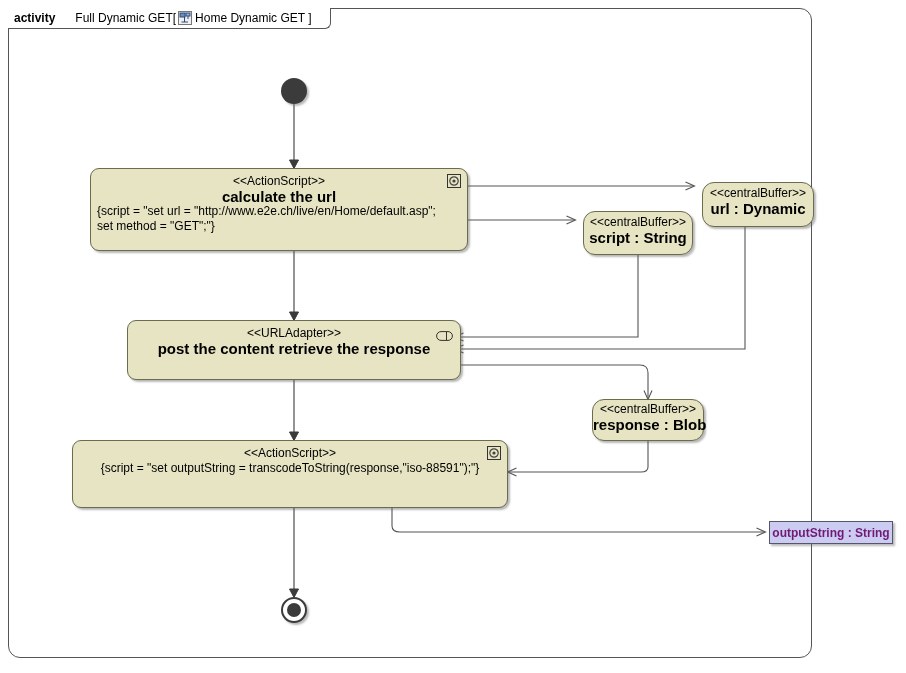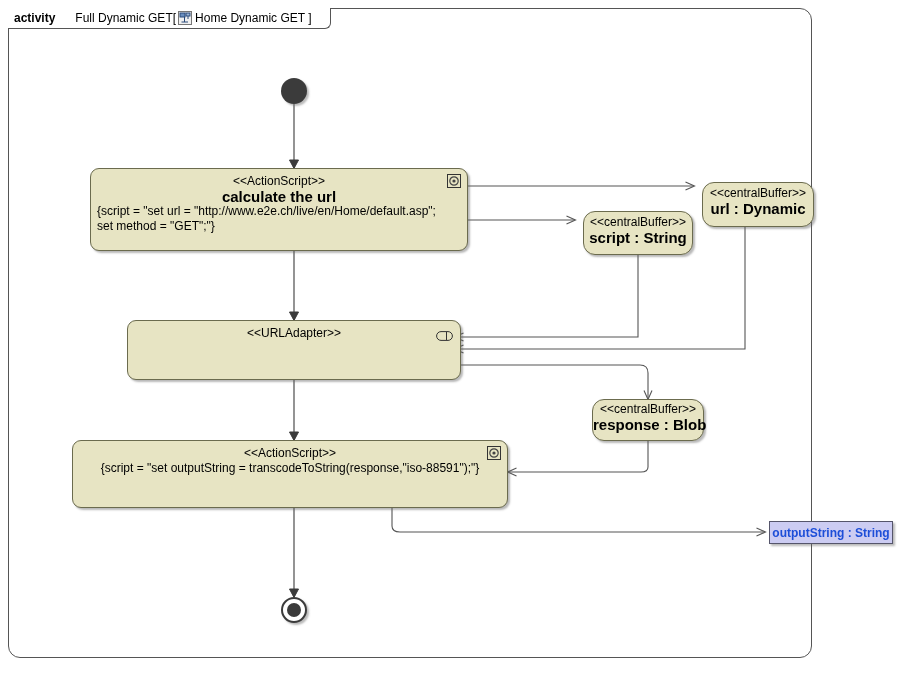--- a/index.html
+++ b/index.html
@@ -128,21 +128,21 @@
     background: #ccccf2;
     border: 1px solid #55556b;
     box-shadow: 2px 2px 2px rgba(100,100,100,0.45);
     display: flex;
     align-items: center;
     justify-content: center;
   }
   .outpin span {
     font-size: 12px;
     font-weight: bold;
-    color: #1d4ed8;
+    color: #701a75;
     white-space: nowrap;
   }
 
   
   .initial-node {
     position: absolute;
     width: 26px;
     height: 26px;
     border-radius: 50%;
     background: #3b3b3b;
@@ -263,20 +263,21 @@
   <div class="node buffer" style="left:702px; top:182px; width:112px; height:45px;">
     <div class="node-inner" style="padding-top:3px;">
       <div class="stereo">&lt;&lt;centralBuffer&gt;&gt;</div>
       <div class="nodename">url : Dynamic</div>
     </div>
   </div>
 
   <div class="node action" style="left:112px; top:320px; width:334px; height:60px;margin-left:15px;">
     <div class="node-inner">
       <div class="stereo">&lt;&lt;URLAdapter&gt;&gt;</div>
+      <div class="nodename">post the content retrieve the response</div>
     </div>
     <span class="corner-icon pin">
       <svg width="17" height="10" viewBox="0 0 17 10">
         <rect x="0.6" y="0.6" width="15.8" height="8.8" rx="4.4" ry="4.4" fill="#e7e4c3" stroke="#333333"></rect>
         <line x1="10.5" y1="1" x2="10.5" y2="9" stroke="#333333"></line>
       </svg>
     </span>
   </div>
 
   <div class="node buffer" style="left:592px; top:399px; width:112px; height:42px;">

